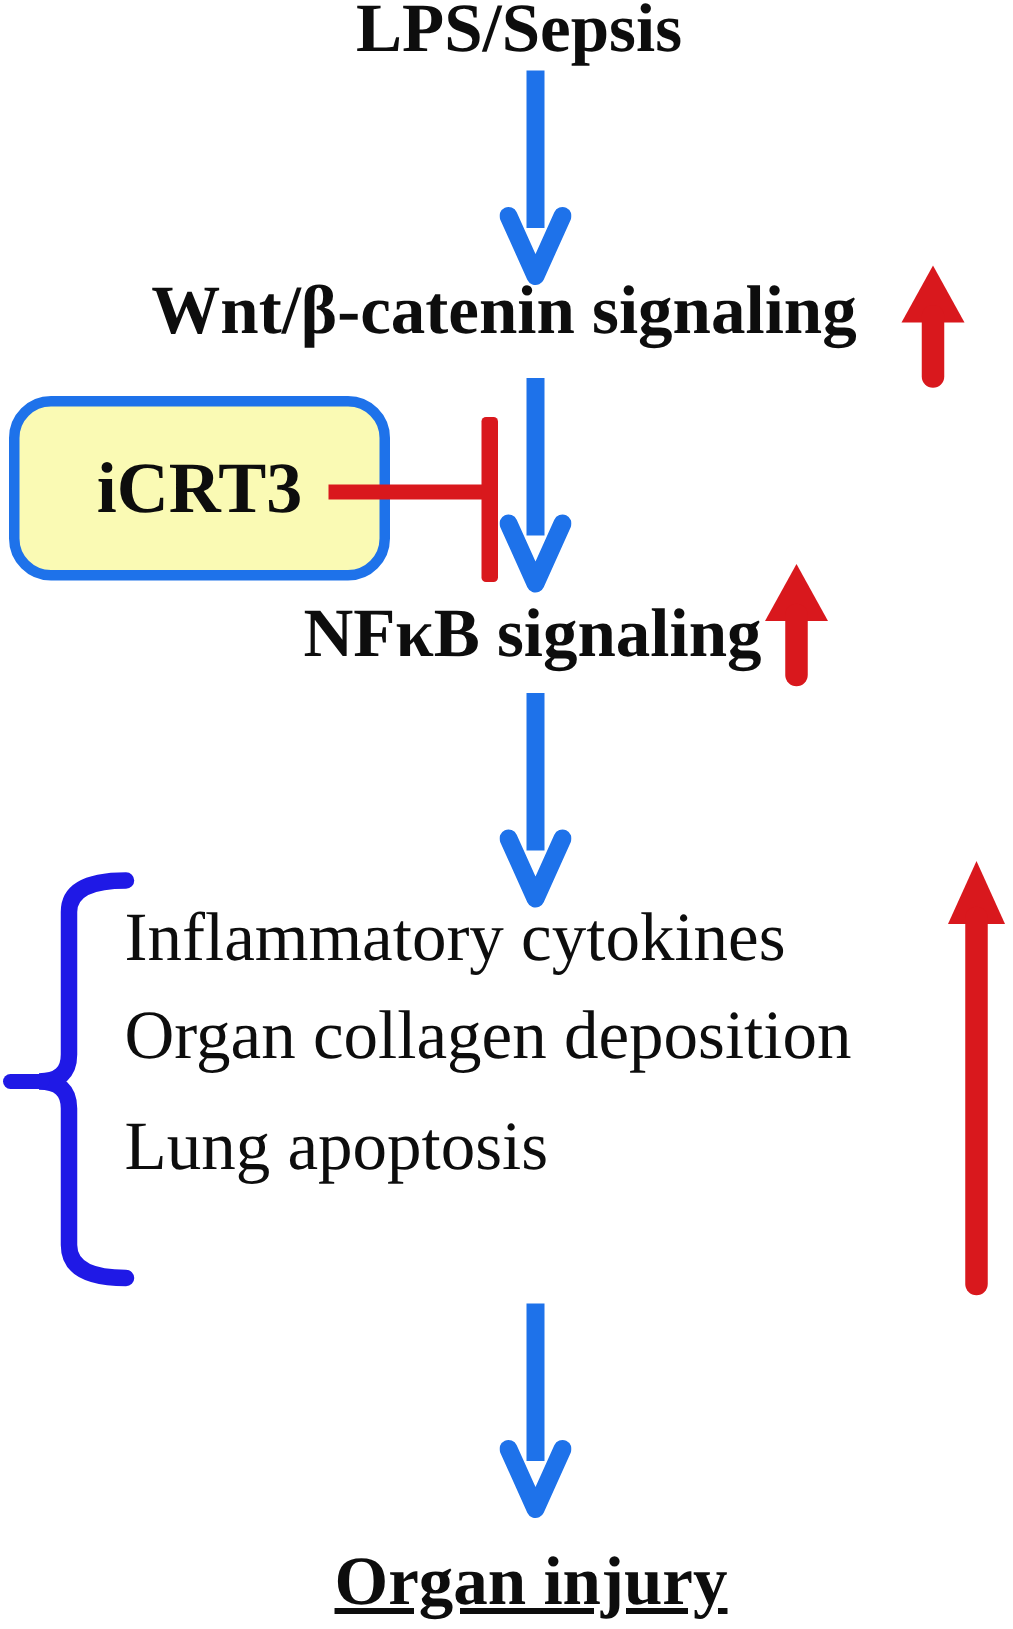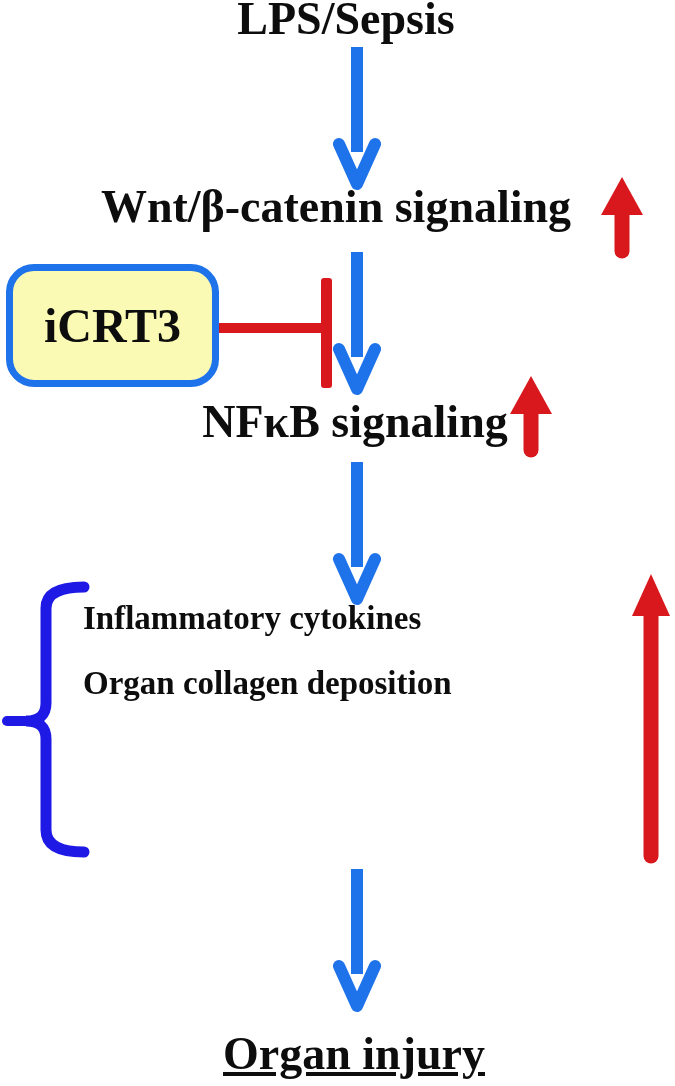--- a/index.html
+++ b/index.html
@@ -21,22 +21,22 @@
     transform: translateX(-50%);
     font-weight: bold;
     font-size: 46px;
     line-height: 1.1;
     color: var(--text, #0d0d0d);
     white-space: nowrap;
   }
   .outcome {
     position: absolute;
     left: 83px;
-    font-weight: bold;
-    font-size: 33px;
+    font-weight: normal;
+    font-size: 46px;
     line-height: 1.05;
     color: var(--text, #0d0d0d);
     white-space: nowrap;
   }
   .svg-abs { position: absolute; display: block; }
   .st-blue {
     stroke: var(--arrow-blue, #1e72ea);
     stroke-width: 12;
     fill: none;
   }
@@ -54,21 +54,21 @@
   .st-brace {
     stroke: var(--brace-blue, #1f19e6);
     stroke-width: 11;
     stroke-linecap: round;
     fill: none;
   }
   .inhibitor-box {
     position: absolute;
     left: 6px;
     top: 264px;
-    width: 213px;
+    width: 254px;
     height: 123px;
     box-sizing: border-box;
     background: var(--box-fill, #fafab4);
     border: 7px solid var(--box-border, #1e72ea);
     border-radius: 28px;
     display: flex;
     align-items: center;
     justify-content: center;
     font-weight: bold;
     font-size: 48px;
@@ -135,20 +135,21 @@
     <polyline class="st-blue head" points="6,100 24,140 42,100"></polyline>
   </svg>
 
   <svg class="svg-abs" style="left:0px; top:578px;" width="95" height="282" viewBox="0 0 95 282">
     <path class="st-brace" d="M 84 9 Q 46 9 46 30 L 46 125 Q 46 143 26 143 Q 46 143 46 161 L 46 252 Q 46 274 84 274"></path>
     <line class="st-brace" x1="7" y1="143" x2="28" y2="143" style="stroke-width:10;"></line>
   </svg>
 
   <div class="outcome" style="top:601px;">Inflammatory cytokines</div>
   <div class="outcome" style="top:666px;">Organ collagen deposition</div>
+  <div class="outcome" style="top:740px;">Lung apoptosis</div>
 
   <svg class="svg-abs" style="left:630px; top:572px;" width="42" height="292" viewBox="0 0 42 292">
     <polygon class="fill-red" points="21,2 40,44 2,44"></polygon>
     <line class="st-red" x1="21" y1="40" x2="21" y2="284"></line>
   </svg>
 
   <svg class="svg-abs" style="left:333px; top:866px;" width="48" height="148" viewBox="0 0 48 148">
     <line class="st-blue" x1="24" y1="3" x2="24" y2="108"></line>
     <polyline class="st-blue head" points="6,100 24,140 42,100"></polyline>
   </svg>

